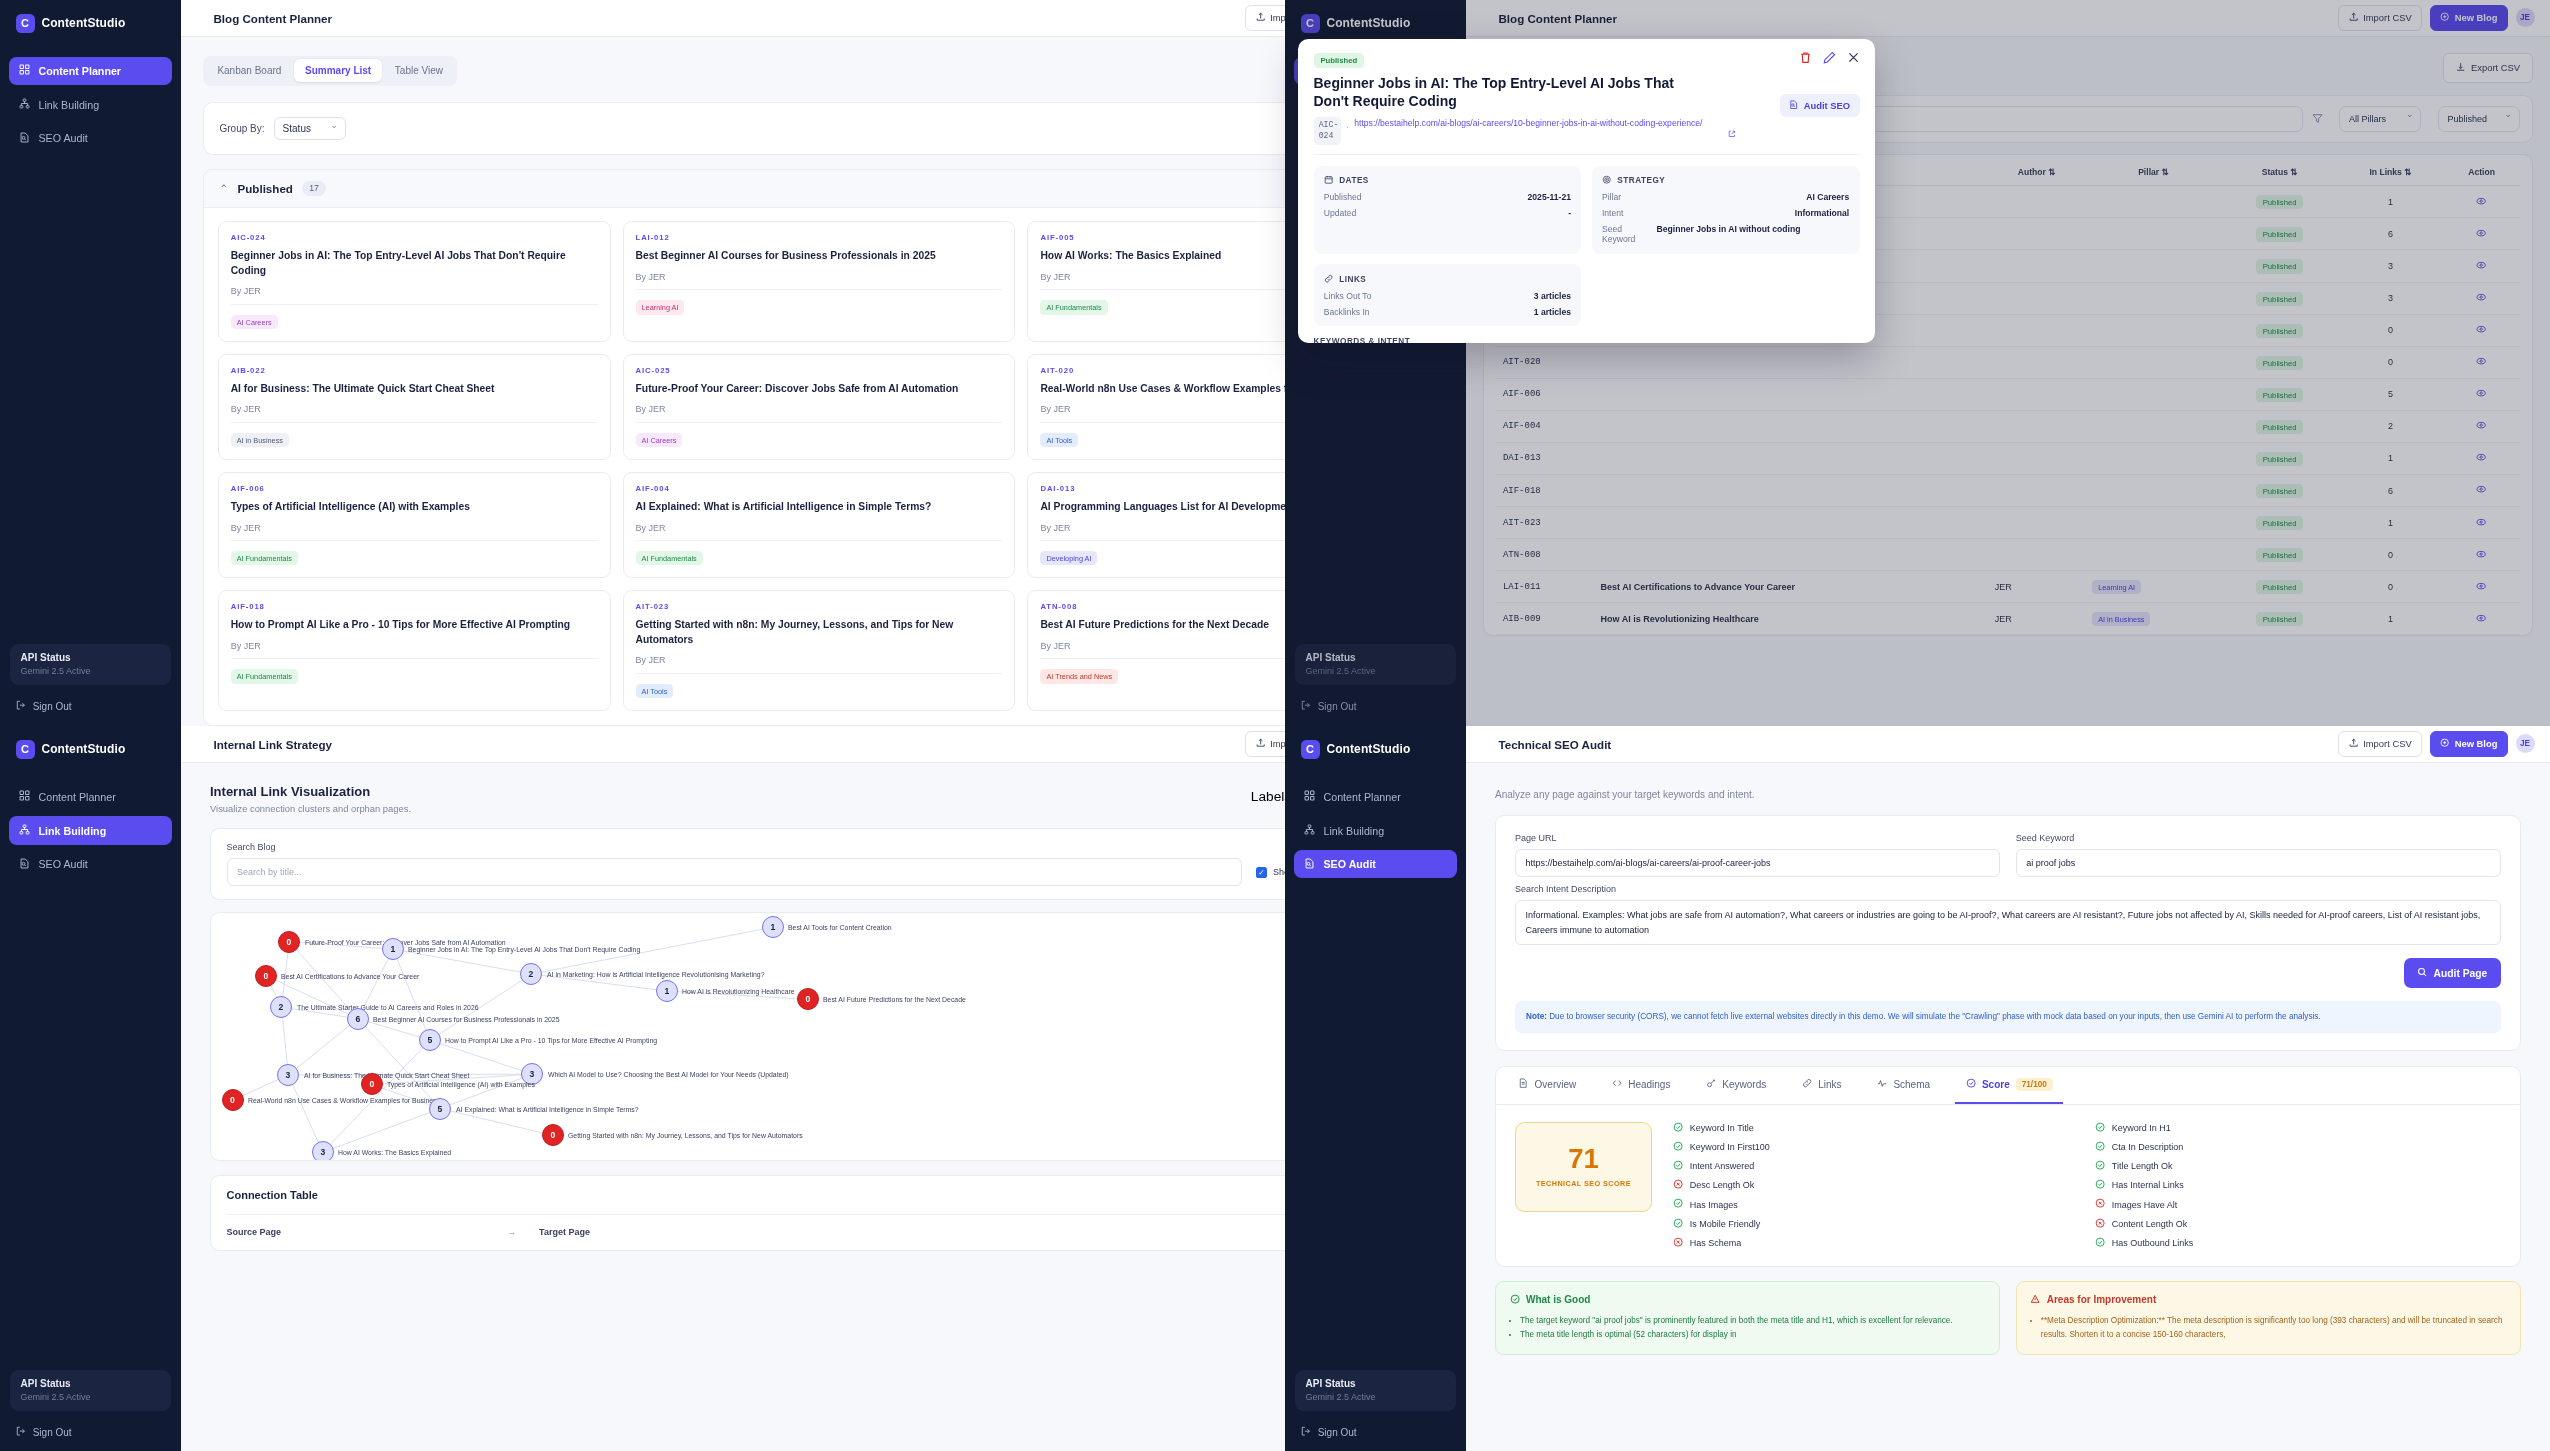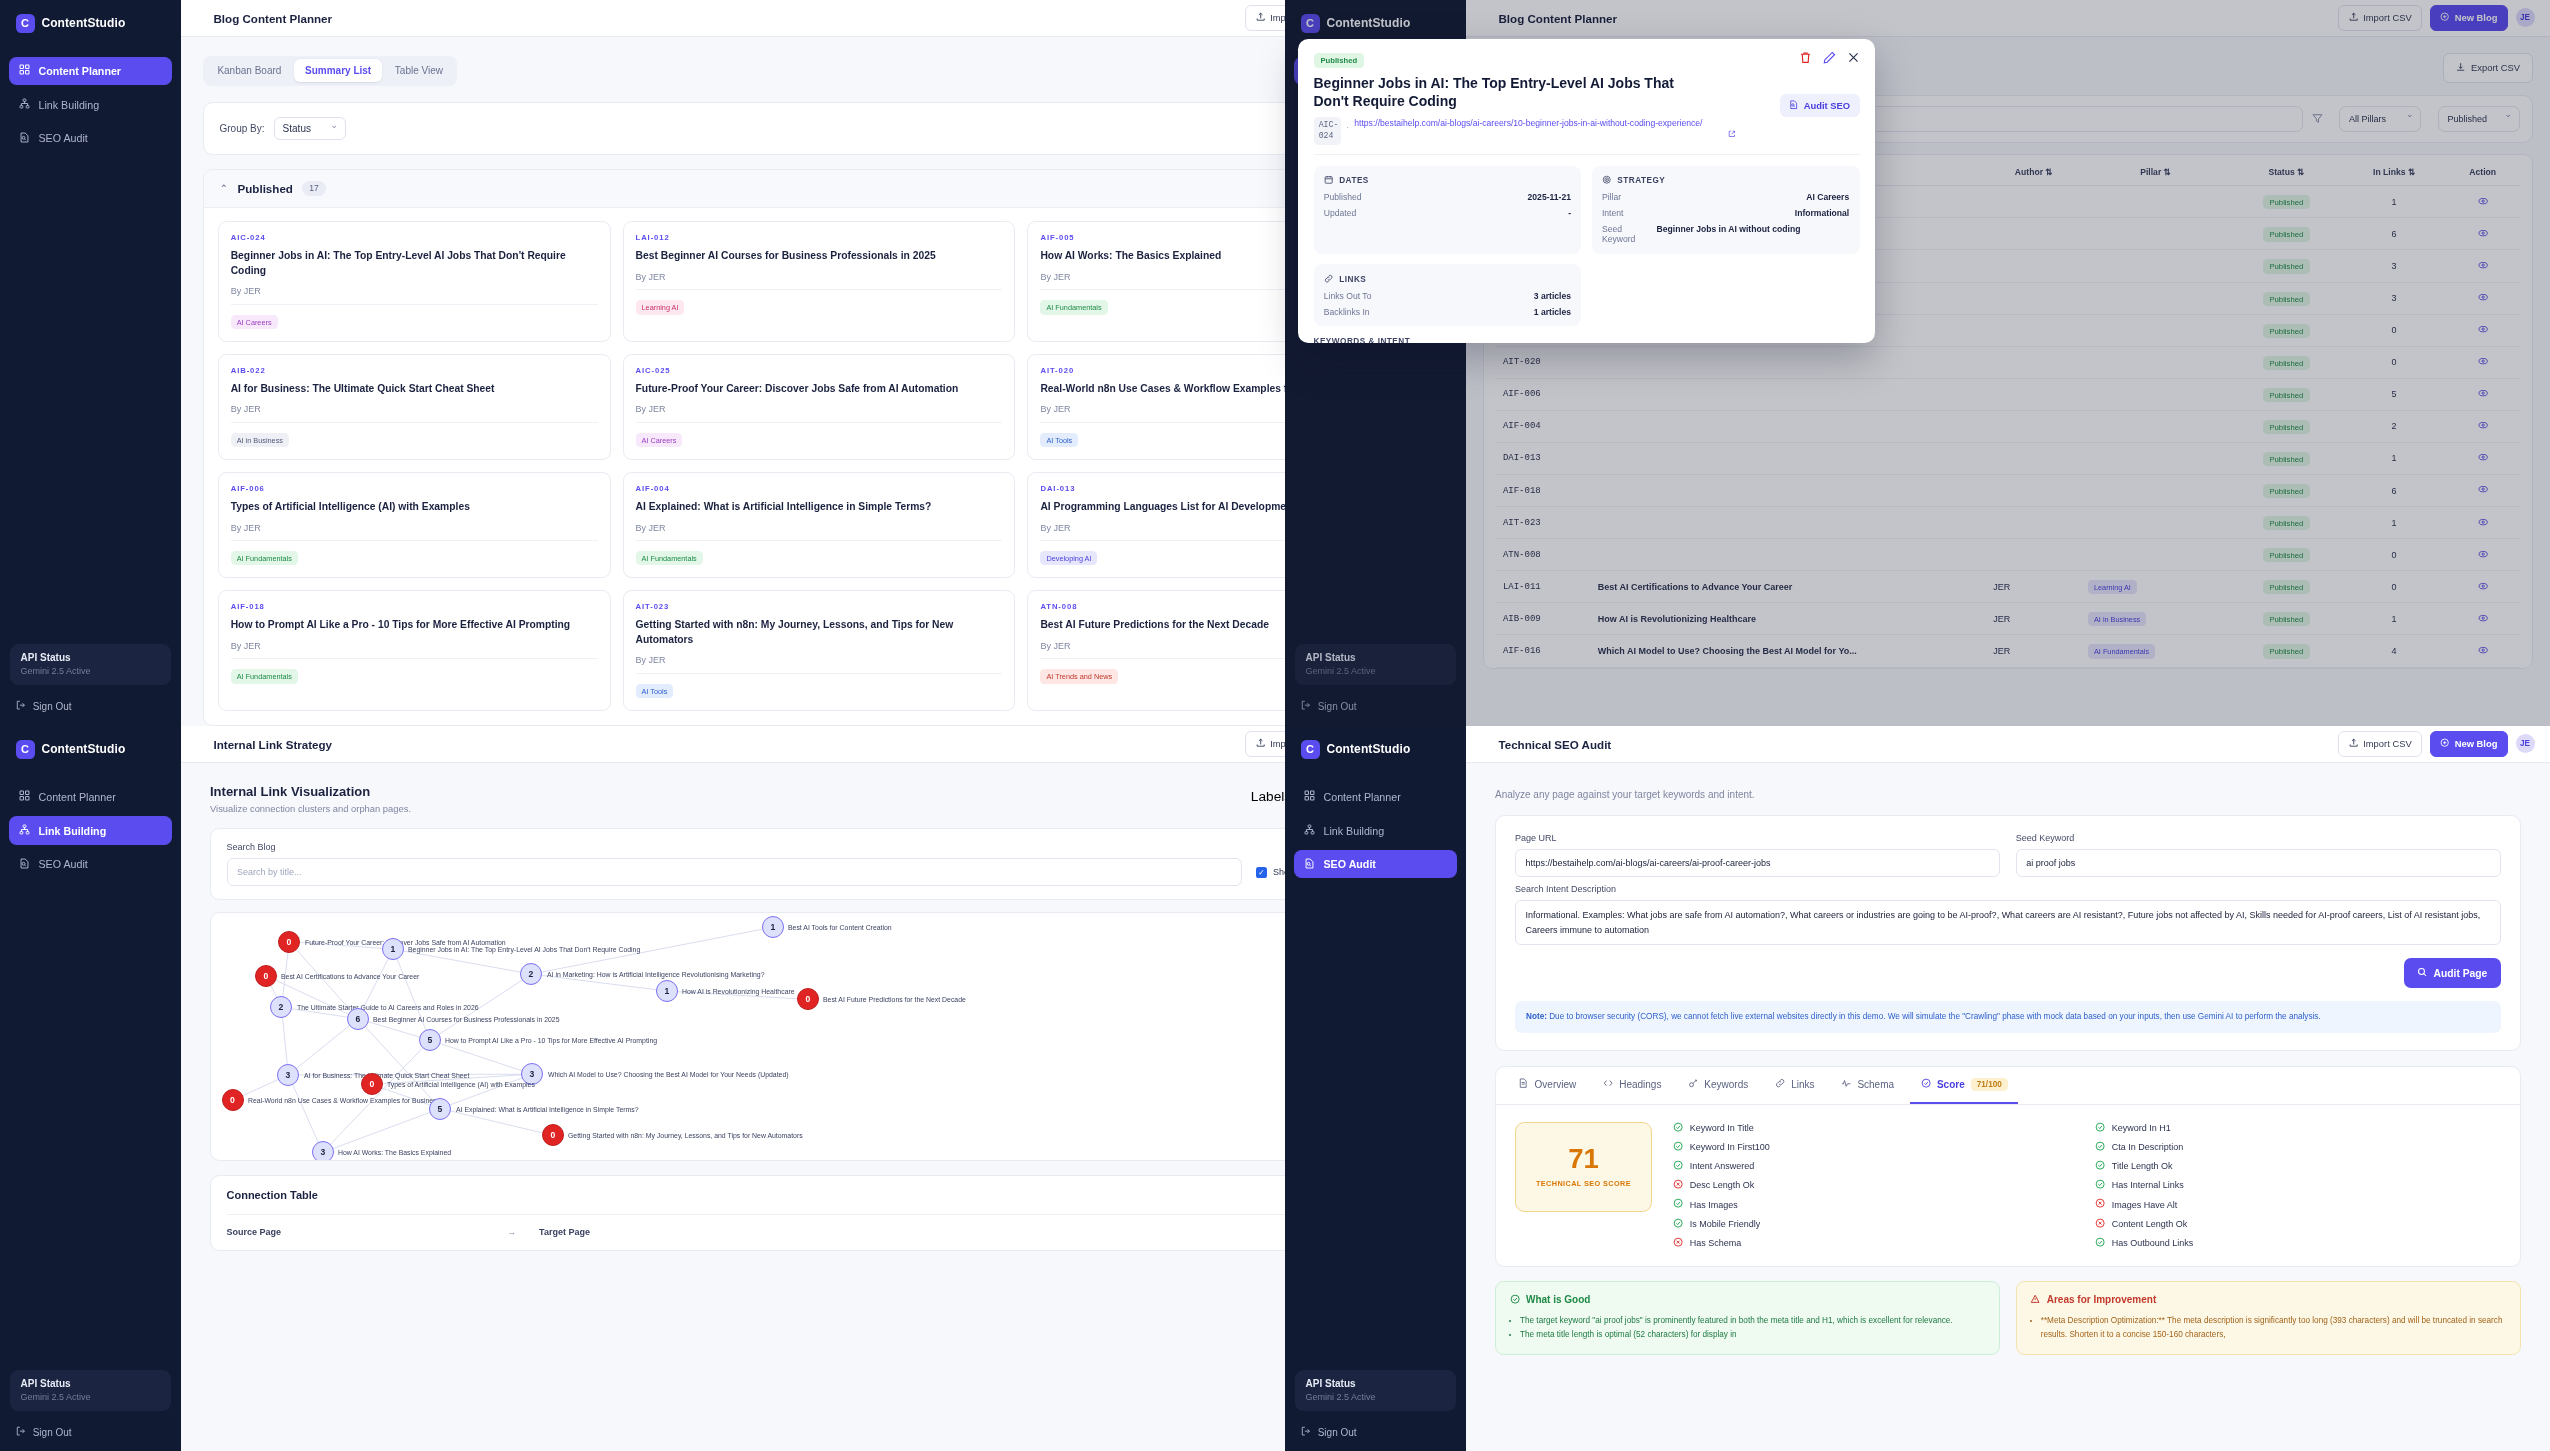--- a/index.html
+++ b/index.html
@@ -123,21 +123,21 @@
   .au-h2 { font-size:13.7px; font-weight:bold; color:#1b2240; }
   .au-sub { font-size:10px; color:#7f86a1; margin-top:5.2px; }
   .au-card { margin-top:15.5px; padding:17px 19px; }
   .fgrid { display:grid; grid-template-columns:1fr 1fr; gap:15.5px; }
   .flabel { font-size:9px; color:#434a66; }
   .finp { margin-top:6px; border:0.9px solid #e2e5ef; border-radius:6px; padding:7.7px 9.4px; font-size:9px; color:#20263f; background:#fff; overflow:hidden; white-space:nowrap; text-overflow:ellipsis; }
   .ftext { margin-top:6px; border:0.9px solid #e2e5ef; border-radius:6px; padding:7.7px 9.4px; font-size:9px; color:#20263f; background:#fff; line-height:1.65; height:45px; overflow:hidden; }
   .auditrow { display:flex; justify-content:flex-end; margin-top:13.7px; }
   .btn-audit { background:#5b4cf0; color:#fff; font-size:10.3px; font-weight:600; border-radius:6.9px; padding:8.6px 13.7px; display:inline-flex; gap:6px; align-items:center; cursor:pointer; }
   .note { margin-top:13px; background:#eef5ff; border-radius:6.9px; padding:9.4px 11px; font-size:8.2px; color:#2d5fcb; line-height:1.6; }
-  .tabsrow { margin-top:15.5px; background:#fff; border:0.9px solid #e9ebf3; border-radius:9.4px 9.4px 0 0; display:flex; gap:6px; padding:0 12px; }
+  .tabsrow { margin-top:15.5px; background:#fff; border:0.9px solid #e9ebf3; border-radius:9.4px 9.4px 0 0; display:flex; gap:15px; padding:0 12px; }
   .atab { display:flex; align-items:center; gap:6px; font-size:10px; color:#5b6280; padding:11px 10.3px; cursor:pointer; border-bottom:2.1px solid transparent; }
   .atab.on { color:#4b3fdd; font-weight:600; border-bottom-color:#5b4cf0; }
   .scorepill { background:#fdf0cf; color:#c07b12; font-size:8.2px; padding:1.7px 6px; border-radius:4.3px; }
   .panel { background:#fff; border:0.9px solid #e9ebf3; border-top:none; border-radius:0 0 9.4px 9.4px; padding:17px 19px; display:flex; gap:20.6px; }
   .scorebox { width:137px; height:90px; border:1.4px solid #f0d58a; background:#fdf8e6; border-radius:9.4px; display:flex; flex-direction:column; align-items:center; justify-content:center; flex:0 0 auto; }
   .scorenum { font-size:27.5px; font-weight:bold; color:#d97706; line-height:1; }
   .scorelab { font-size:7.3px; font-weight:bold; color:#d97706; letter-spacing:0.4px; margin-top:6.9px; }
   .checks { flex:1 1 auto; display:grid; grid-template-columns:1fr 1fr; gap:6.9px 15.5px; }
   .chkitem { display:flex; align-items:center; gap:6.9px; font-size:9px; color:#2c3350; }
   .ok { color:#16a34a; font-size:9.4px; }
@@ -597,32 +597,20 @@
                       <circle cx="8" cy="8" r="1.8"></circle>
                     </svg></td>
                 </tr>
                 <tr>
                   <td class="refc">AIB-009</td>
                   <td style="font-weight:bold;max-width:215px;overflow:hidden">How AI is Revolutionizing Healthcare</td>
                   <td>JER</td>
                   <td><span class="tag-sm t-dev">AI in Business</span></td>
                   <td style="text-align:center"><span class="st-pub">Published</span></td>
                   <td style="text-align:center">1</td>
-                  <td style="text-align:center"><svg width="10.3" height="10.3" viewBox="0 0 16 16" fill="none" stroke="#4b3fdd" stroke-width="1.3">
-                      <ellipse cx="8" cy="8" rx="6.4" ry="4.2"></ellipse>
-                      <circle cx="8" cy="8" r="1.8"></circle>
-                    </svg></td>
-                </tr>
-                <tr>
-                  <td class="refc">AIF-016</td>
-                  <td style="font-weight:bold;max-width:215px;overflow:hidden">Which AI Model to Use? Choosing the Best AI Model for Yo...</td>
-                  <td>JER</td>
-                  <td><span class="tag-sm t-dev">AI Fundamentals</span></td>
-                  <td style="text-align:center"><span class="st-pub">Published</span></td>
-                  <td style="text-align:center">4</td>
                   <td style="text-align:center"><svg width="10.3" height="10.3" viewBox="0 0 16 16" fill="none" stroke="#4b3fdd" stroke-width="1.3">
                       <ellipse cx="8" cy="8" rx="6.4" ry="4.2"></ellipse>
                       <circle cx="8" cy="8" r="1.8"></circle>
                     </svg></td>
                 </tr>
               </tbody>
           </table>
         </div>
       </div>
     </div>

